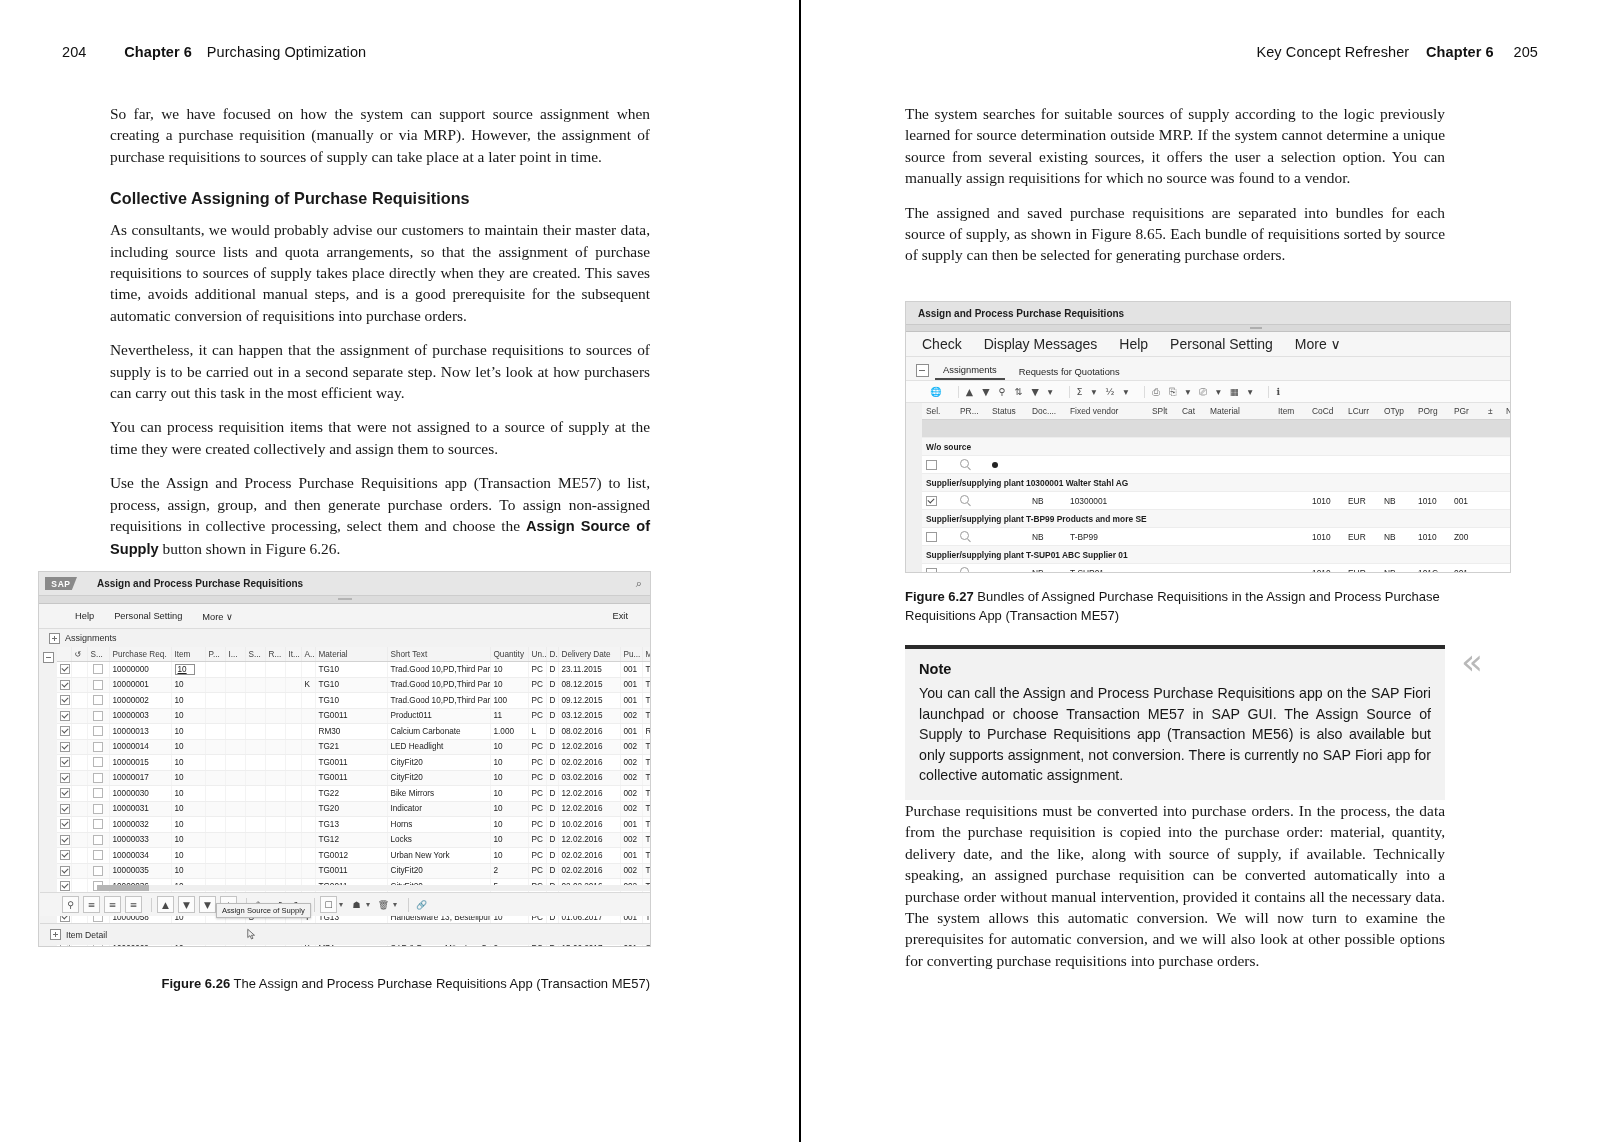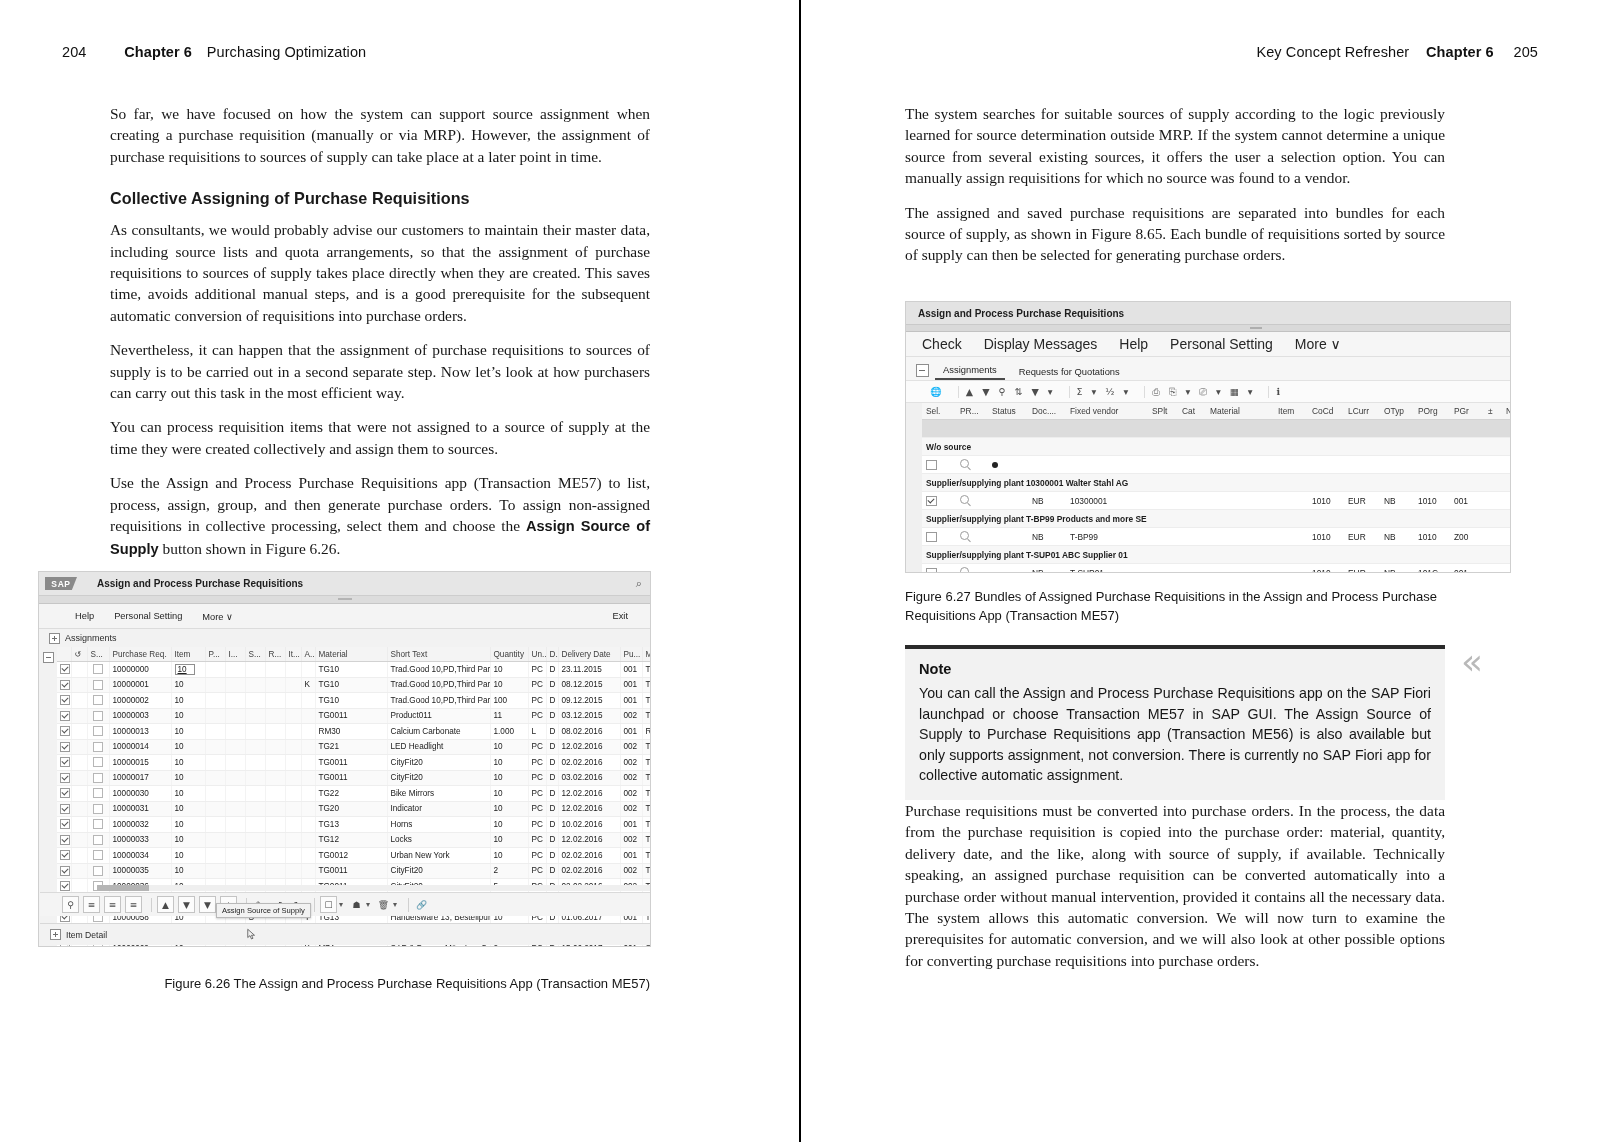--- a/index.html
+++ b/index.html
@@ -50,21 +50,21 @@
     letter-spacing:.05px;
   }
   h3.head.first{margin-top:21px;}
   b.bold{font-family:"Liberation Sans",sans-serif;font-weight:bold;font-size:14.6px;}
 
   
   .caption{
     font-family:"Liberation Sans",sans-serif;
     font-size:13px;line-height:18.5px;color:#161616;
   }
-  .caption .cap-lbl{font-weight:normal;}
+  .caption .cap-lbl{font-weight:bold;}
 
   
   .notebox{
     position:absolute;left:905px;width:540px;
     background:#f2f2f2;
     border-top:4px solid #2b2b2b;
     box-sizing:border-box;
     padding:12px 14px 14px 14px;
   }
   .notebox .note-title{

